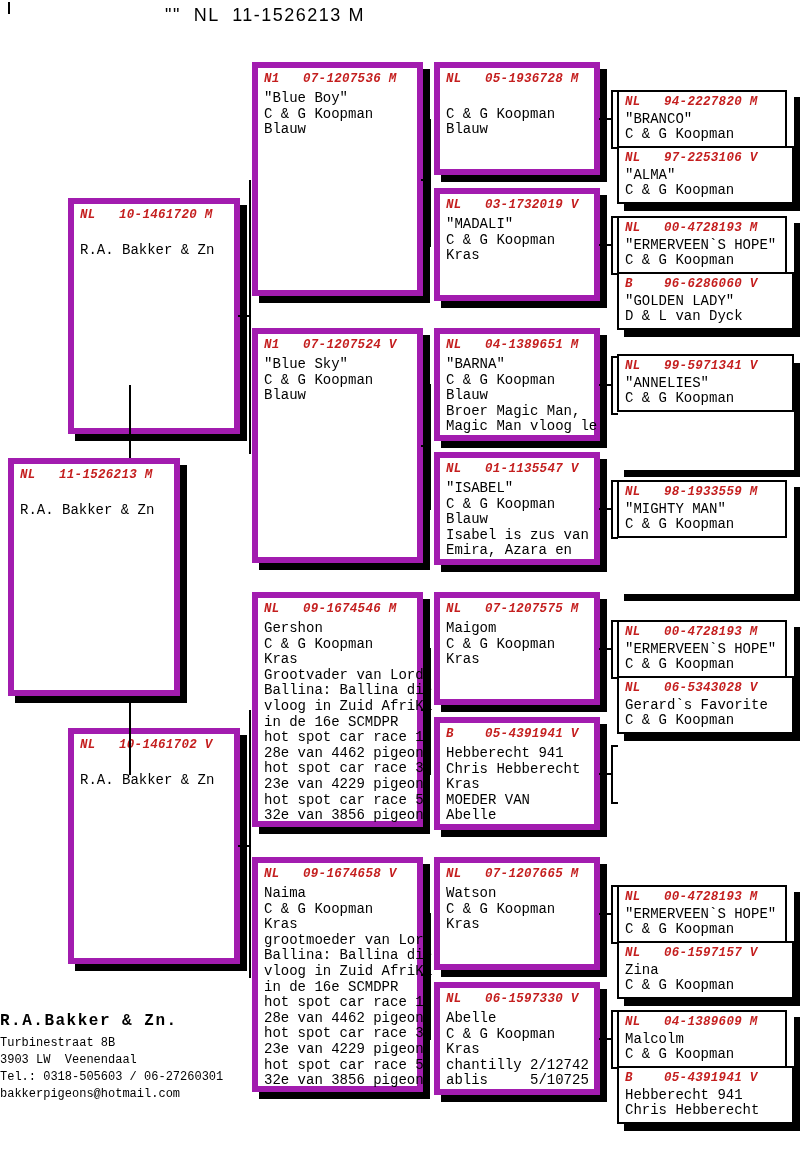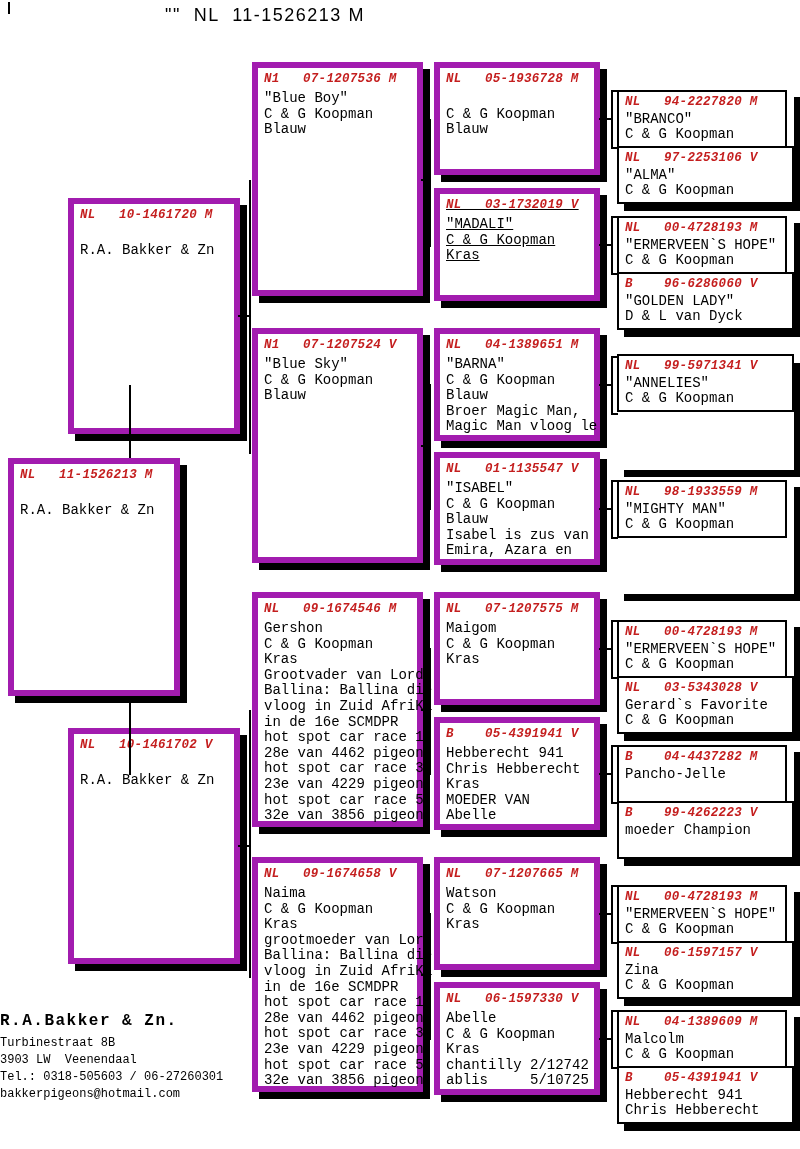--- a/index.html
+++ b/index.html
@@ -165,21 +165,21 @@
 hot spot car race 5
 32e van 3856 pigeon</div>
   </div>
 
   <div class="box" style="left:434px;top:62px;width:166px;height:113px;">
     <div class="ring">NL   05-1936728 M</div>
     <div class="lines">
 C &amp; G Koopman
 Blauw</div>
   </div>
-  <div class="box" style="left:434px;top:188px;width:166px;height:113px;text-decoration:underline;">
+  <div class="box" style="left:434px;top:188px;width:166px;height:113px;">
     <div class="ring">NL   03-1732019 V</div>
     <div class="lines">"MADALI"
 C &amp; G Koopman
 Kras</div>
   </div>
   <div class="box" style="left:434px;top:328px;width:166px;height:113px;">
     <div class="ring">NL   04-1389651 M</div>
     <div class="lines">"BARNA"
 C &amp; G Koopman
 Blauw
@@ -261,33 +261,23 @@
 C &amp; G Koopman</div>
     </div>
   </div>
   <div class="pair" style="left:617px;top:592px;">
     <div class="half top">
       <div class="ring">NL   00-4728193 M</div>
       <div class="lines">"ERMERVEEN`S HOPE"
 C &amp; G Koopman</div>
     </div>
     <div class="half bot">
-      <div class="ring">NL   03-5343028 V</div>
+      <div class="ring">NL   06-5343028 V</div>
       <div class="lines">Gerard`s Favorite
 C &amp; G Koopman</div>
-    </div>
-  </div>
-  <div class="pair" style="left:617px;top:717px;">
-    <div class="half top">
-      <div class="ring">B    04-4437282 M</div>
-      <div class="lines">Pancho-Jelle</div>
-    </div>
-    <div class="half bot">
-      <div class="ring">B    99-4262223 V</div>
-      <div class="lines">moeder Champion</div>
     </div>
   </div>
   <div class="pair" style="left:617px;top:857px;">
     <div class="half top">
       <div class="ring">NL   00-4728193 M</div>
       <div class="lines">"ERMERVEEN`S HOPE"
 C &amp; G Koopman</div>
     </div>
     <div class="half bot">
       <div class="ring">NL   06-1597157 V</div>

